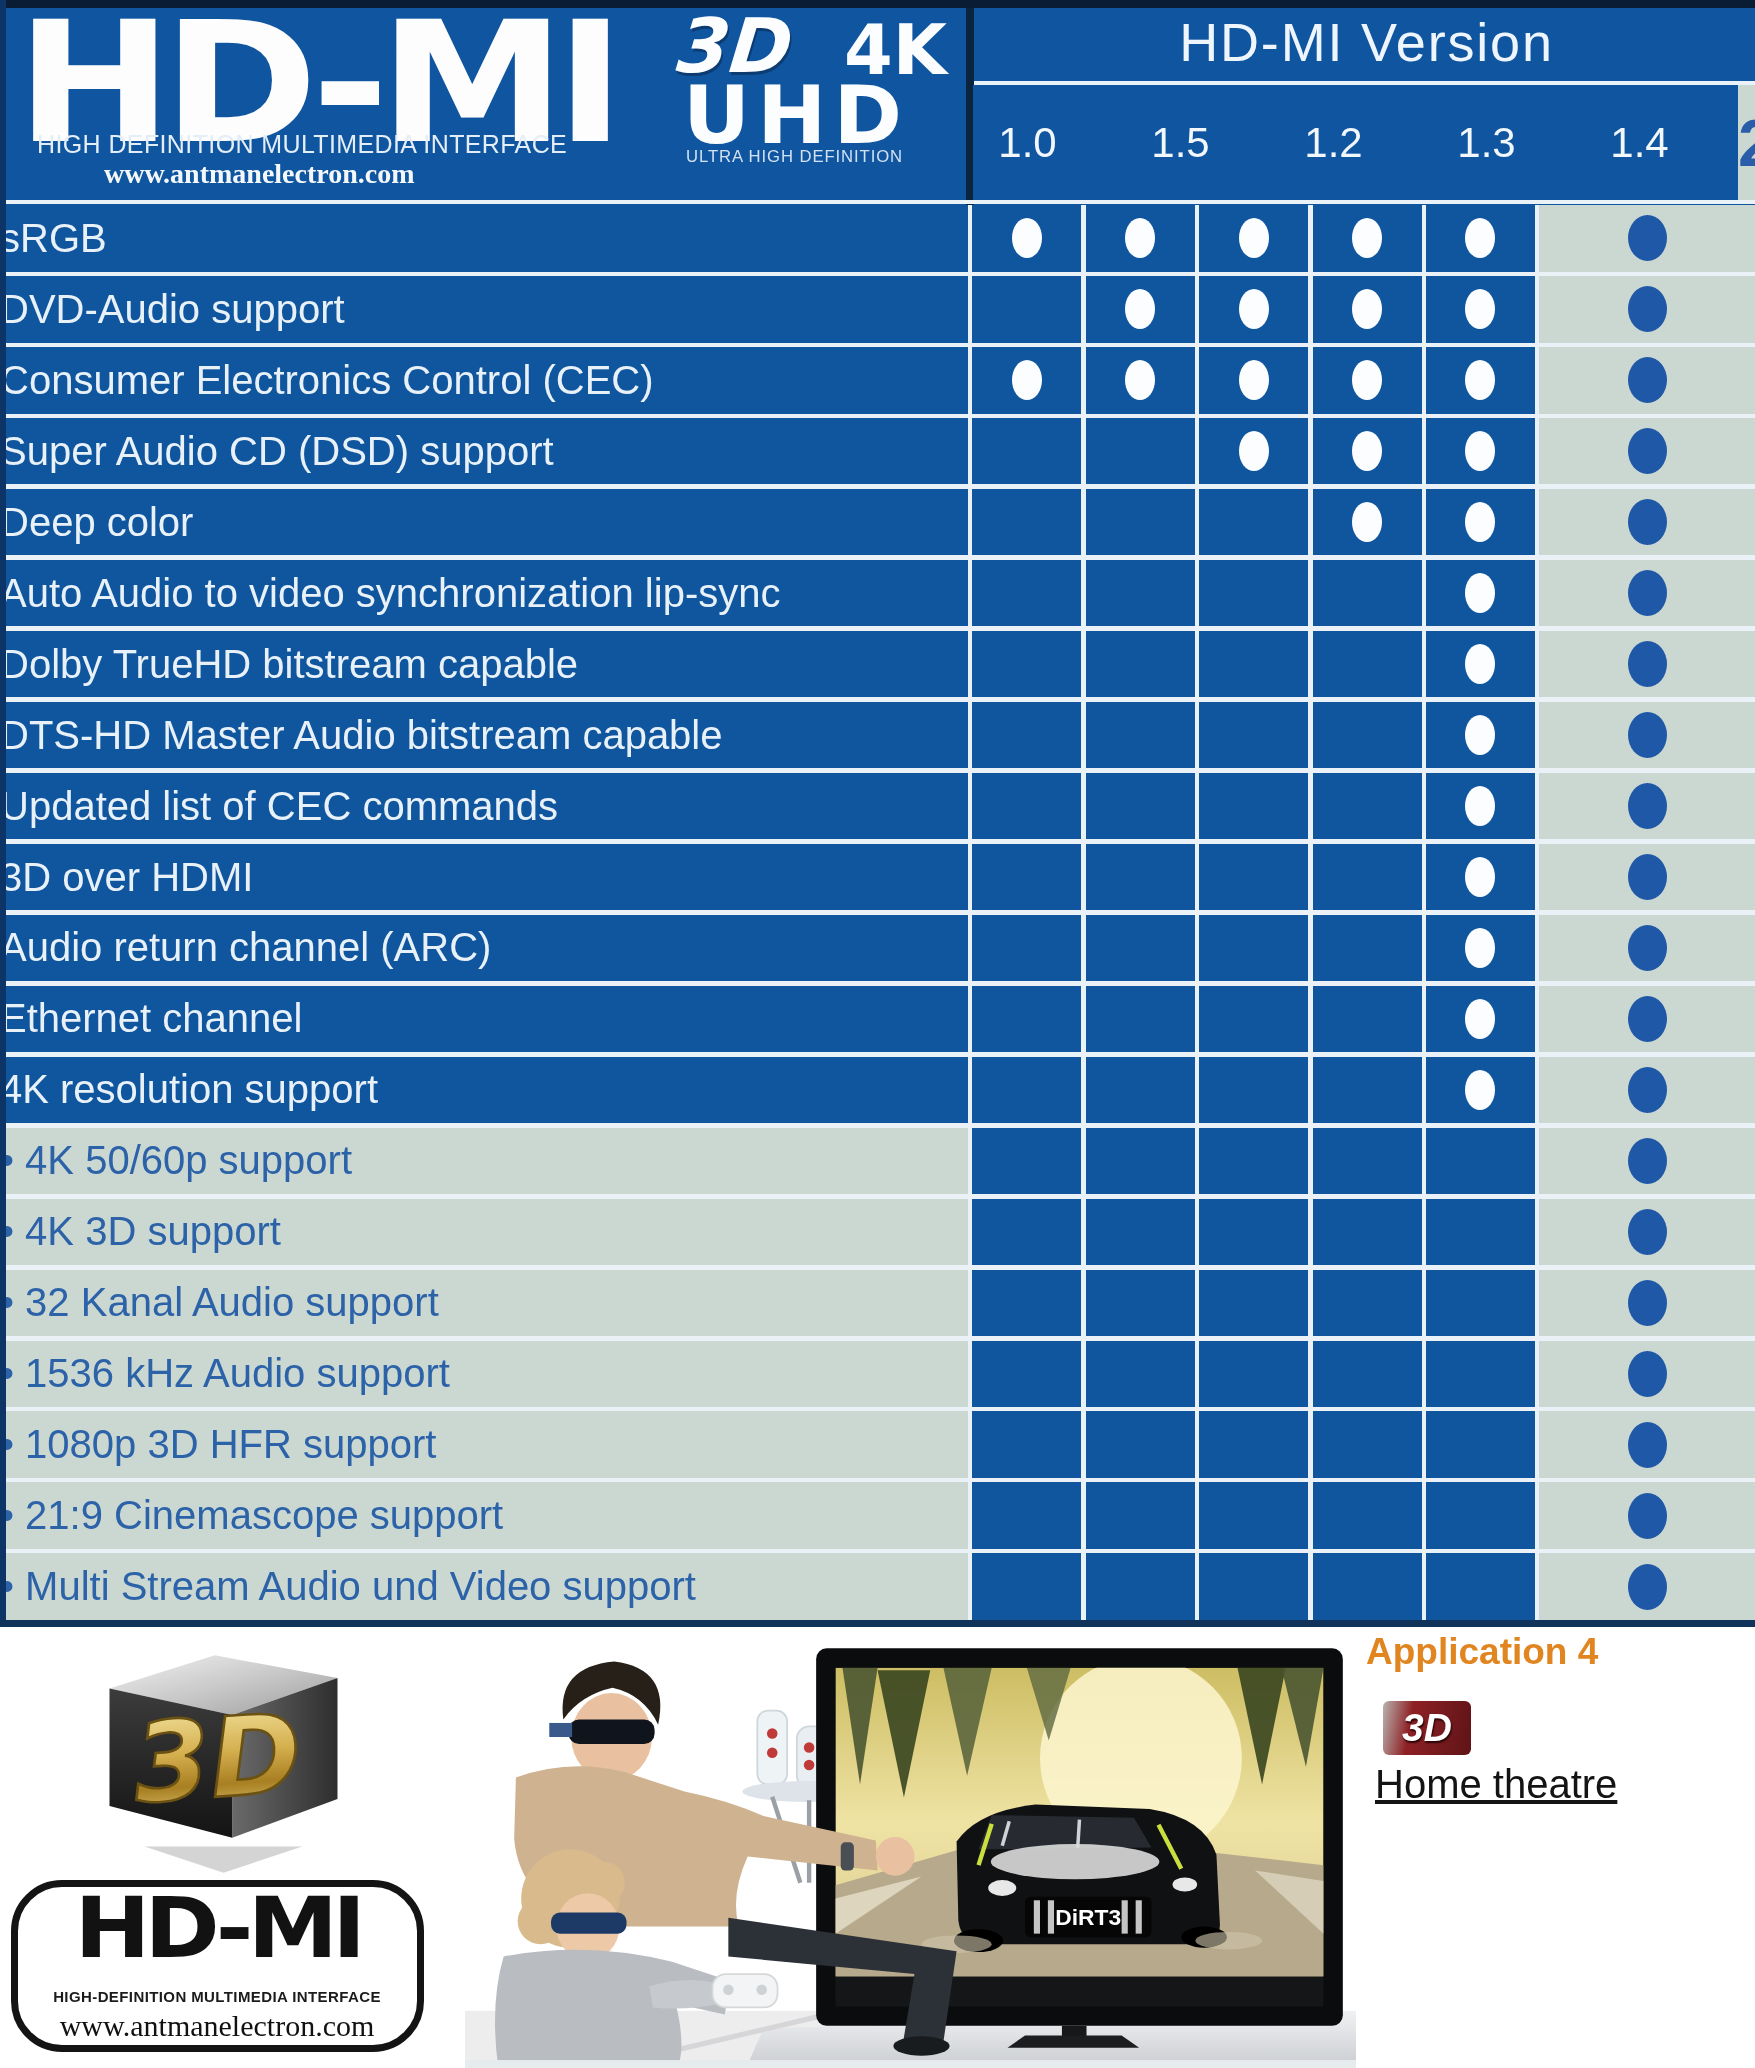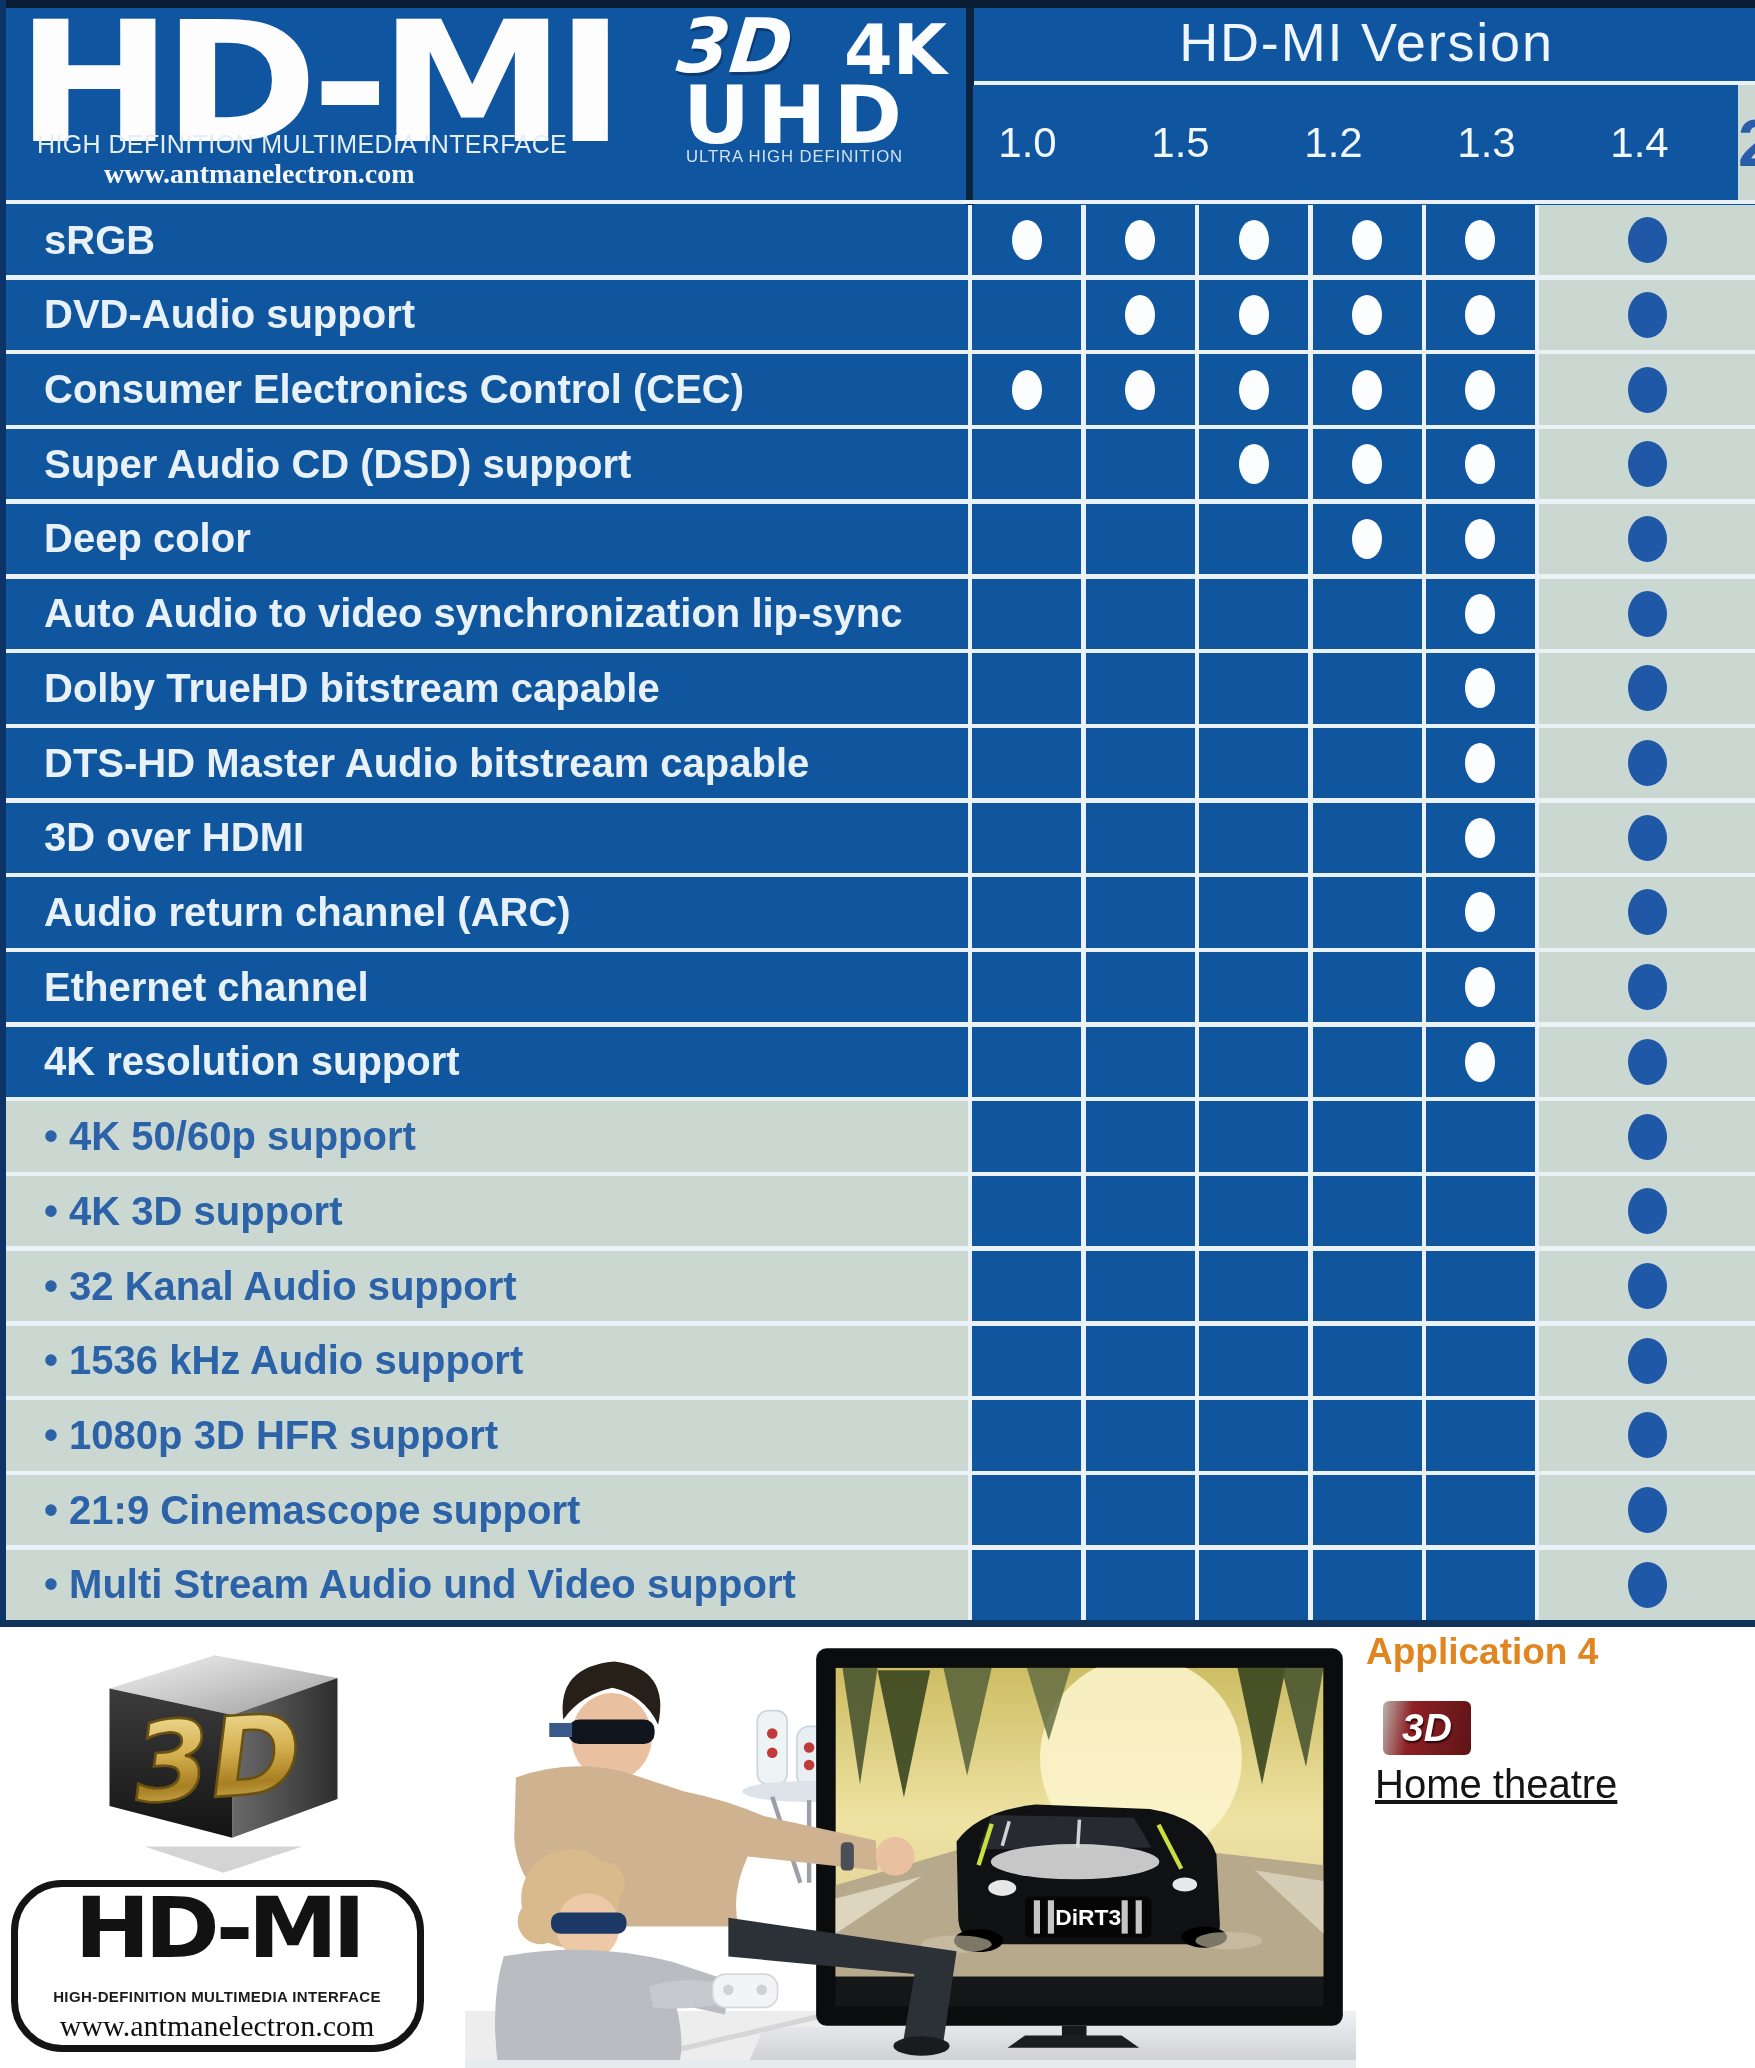--- a/index.html
+++ b/index.html
@@ -33,21 +33,21 @@
   .version-row{position:absolute;left:973px;top:85px;width:783px;height:115px;display:grid;
                grid-template-columns:repeat(5,109px) 1fr;column-gap:4.4px;gap:44px;}
   .vcell{background:#0f55a0;color:#f2f7fb;display:flex;align-items:center;justify-content:center;
          font-size:42px;}
   .vcell.v20{background:#cbd7d1;color:#2a5da9;font-size:67px;font-weight:bold;}
   .row-sep-top{position:absolute;left:0;top:200px;width:1756px;height:4.4px;background:#eaf2f8;}
   
   .ftable{position:absolute;left:0;top:205px;width:1756px;height:1415px;display:flex;
           flex-direction:column;row-gap:4.4px;background:#eaf2f8;}
   .trow{flex:1;display:grid;grid-template-columns:968px repeat(5,109px) 1fr;column-gap:4.4px;}
-  .lab{display:flex;align-items:center;padding-left:44px;font-size:40px;white-space:nowrap;overflow:hidden;font-weight:bold;}
+  .lab{display:flex;align-items:center;font-size:40px;white-space:nowrap;overflow:hidden;}
   .lab.blue{background:#10569f;color:#e9f1f8;}
   .lab.light{background:#cbd7d1;color:#2b62a8;}
   .cell{background:#10569f;display:flex;align-items:center;justify-content:center;}
   .cell.v20{background:#cbd7d1;}
   .cell .dot{width:30px;height:40px;border-radius:50%;background:#fbfdff;}
   .cell.v20 .dot{width:39px;height:46px;background:#2058a8;}
   
   .footer{position:absolute;left:0;top:1627px;width:1756px;height:442px;background:#ffffff;}
   .cube-wrap{position:absolute;left:70px;top:16px;width:307px;height:235px;}
   .hdmi-box{position:absolute;left:10.5px;top:253px;width:413px;height:172px;box-sizing:border-box;
@@ -213,20 +213,33 @@
           <div class="cell"></div>
           <div class="cell">
             <span class="dot"></span>
           </div>
           <div class="cell v20">
             <span class="dot"></span>
           </div>
         </div>
         <div class="trow">
           <div class="lab blue">DTS-HD Master Audio bitstream capable</div>
+          <div class="cell"></div>
+          <div class="cell"></div>
+          <div class="cell"></div>
+          <div class="cell"></div>
+          <div class="cell">
+            <span class="dot"></span>
+          </div>
+          <div class="cell v20">
+            <span class="dot"></span>
+          </div>
+        </div>
+        <div class="trow">
+          <div class="lab blue">Updated list of CEC commands</div>
           <div class="cell"></div>
           <div class="cell"></div>
           <div class="cell"></div>
           <div class="cell"></div>
           <div class="cell">
             <span class="dot"></span>
           </div>
           <div class="cell v20">
             <span class="dot"></span>
           </div>

